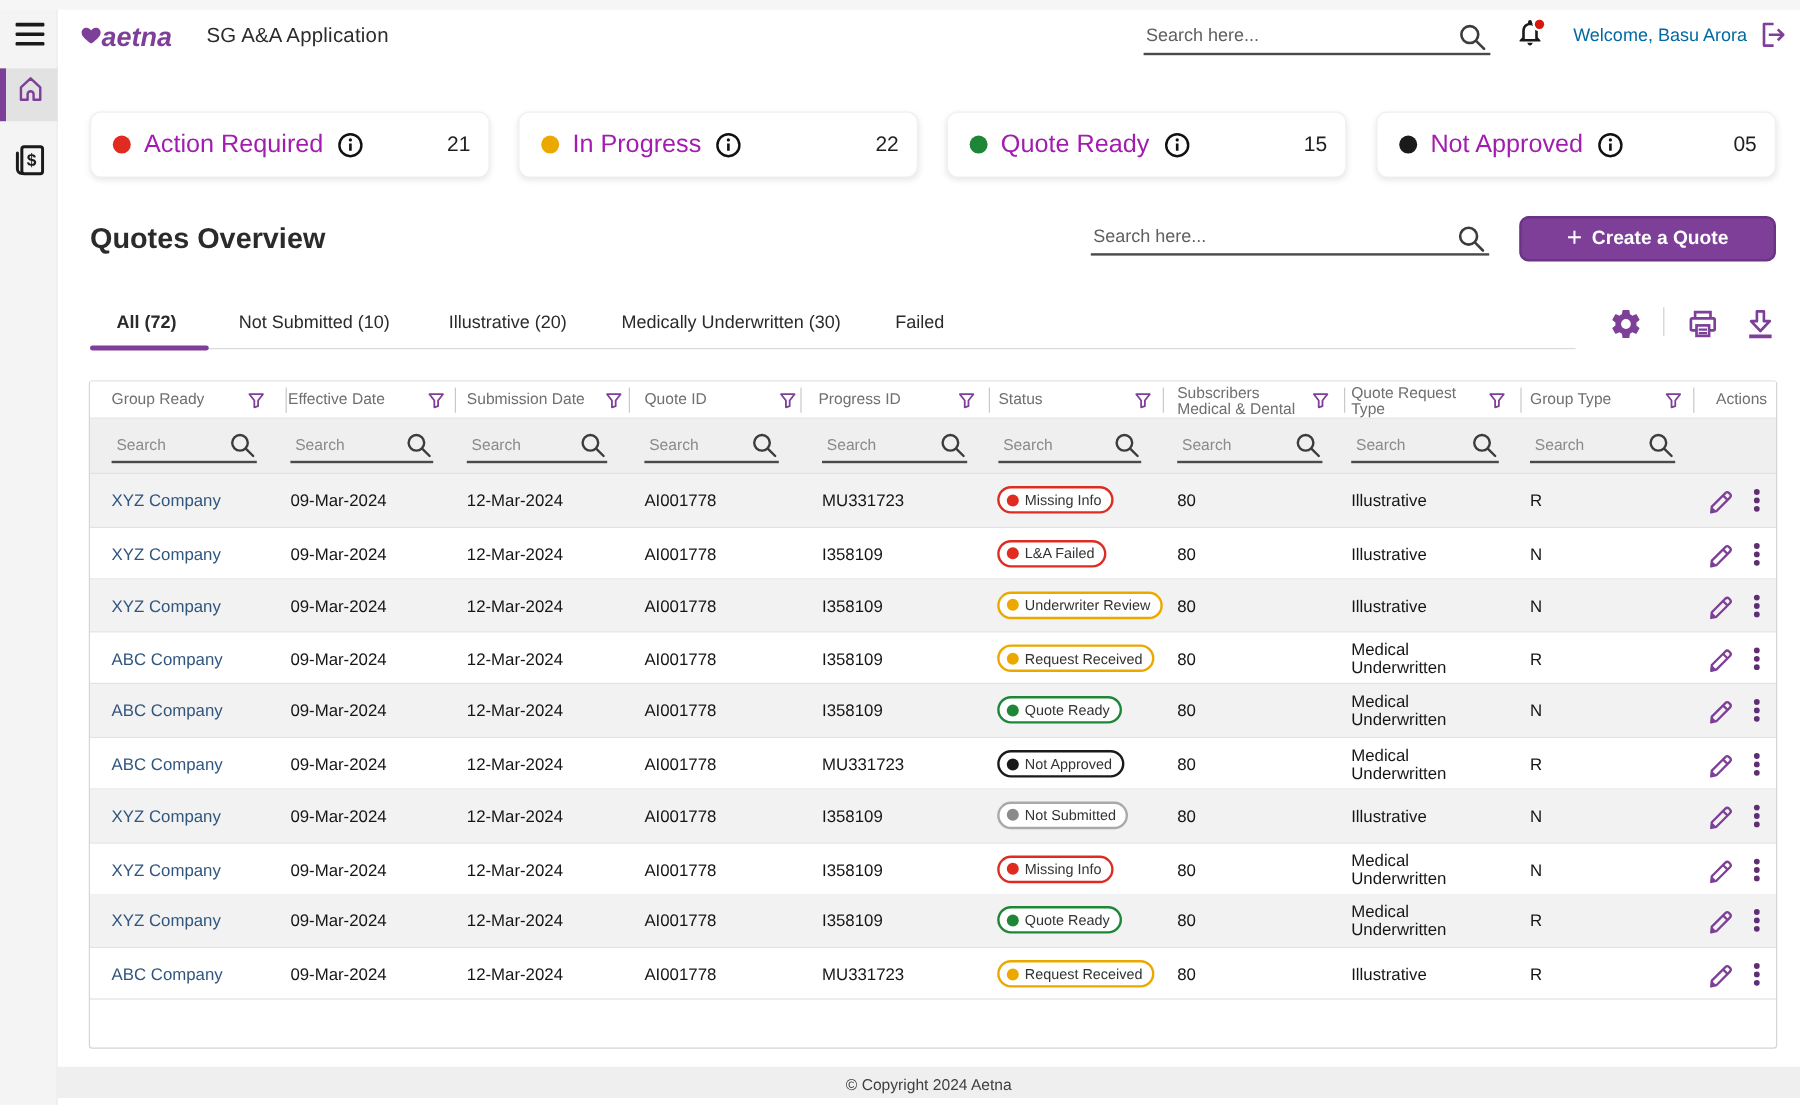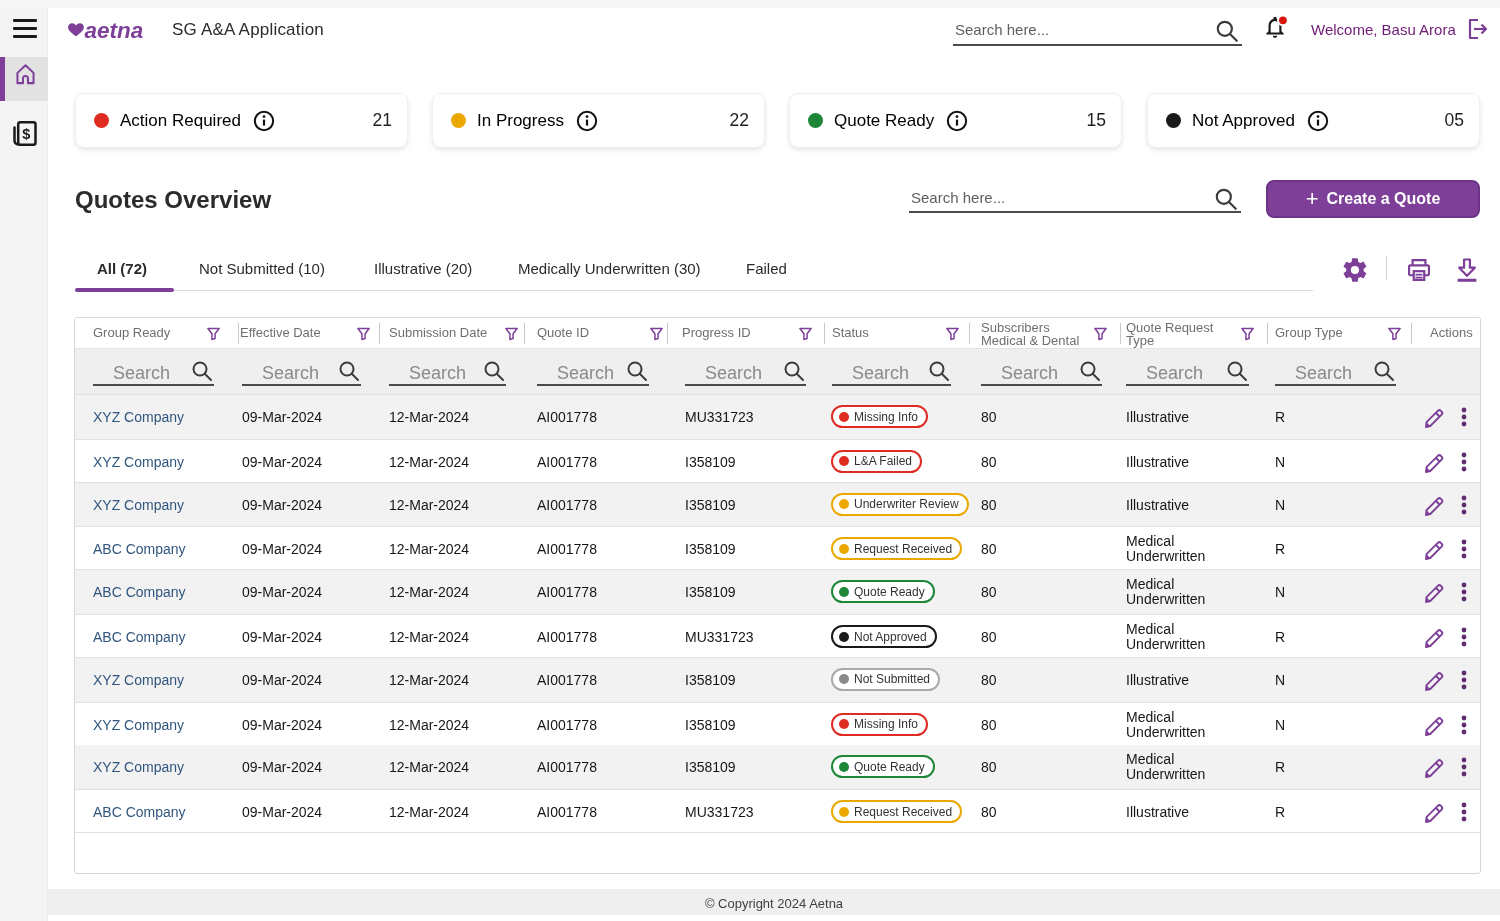--- a/index.html
+++ b/index.html
@@ -8,31 +8,31 @@
 #header { position:absolute; top:0; left:0; width:1500px; height:57px; background:transparent; z-index:5; }
 #topStrip { position:absolute; top:0; left:0; width:1500px; height:8px; background:#f6f6f6; }
 #hamburger { position:absolute; left:13px; top:19px; width:24px; height:21px; z-index:6; }
 #hamburger div { height:3.4px; background:#1a1a1a; border-radius:1px; margin-bottom:4.6px; }
 #logo { position:absolute; left:63px; top:15px;font-style:italic; }
 #appTitle { position:absolute; left:172px; top:20px; font-size:17px; color:#2b2b2b; letter-spacing:0.2px; }
 #topSearch { position:absolute; left:953px; top:18px; width:289px; height:28px; border-bottom:2px solid #4a4a4a; }
 #topSearch span { position:absolute; left:2px; top:3px; font-size:15px; color:#5f5f5f; }
 #topSearch svg { position:absolute; right:2px; top:0px; }
 #bell { position:absolute; left:1262px; top:13px; }
-#welcome { position:absolute; left:1311px; top:21px; font-size:15px; color:#701a75; }
+#welcome { position:absolute; left:1311px; top:21px; font-size:15px; color:#0369a1; }
 #logout { position:absolute; left:1465px; top:17px; }
 
 #sidebar { position:absolute; left:0; top:8px; width:48px; height:913px; background:#f4f4f4; border-right:1px solid #ececec; }
 #navHome { position:absolute; left:0; top:49px; width:48px; height:44px; background:#e2e2e2; border-left:5px solid #7d3f98; }
 #navHome svg { position:absolute; left:9px; top:6px; }
 #navBill { position:absolute; left:12px; top:112px; }
 
 .card { position:absolute; top:93px; height:55px; width:333px; background:#fff; border:1px solid #f0f0f0; border-radius:9px; box-shadow:0 2px 5px rgba(0,0,0,0.10); display:flex; align-items:center; padding:0 15px 0 18px; }
 .card .dot { width:15px; height:15px; border-radius:50%; margin-right:11px; flex:0 0 auto; }
-.card .lbl { font-size:17px; color:#000000; }
+.card .lbl { font-size:21px; color:#a21caf; }
 .card .num { margin-left:auto; font-size:17.5px; color:#1f1f1f; }
 .card svg.info { margin-left:12px; flex:0 0 auto; }
 
 #qoTitle { position:absolute; left:75px; top:186px; font-size:24px; font-weight:bold; color:#2b2b2b; }
 #midSearch { position:absolute; left:909px; top:185px; width:332px; height:28px; border-bottom:2px solid #4a4a4a; }
 #midSearch span { position:absolute; left:2px; top:4px; font-size:15px; color:#5f5f5f; }
 #midSearch svg { position:absolute; right:2px; top:1px; }
 #createBtn { position:absolute; left:1266px; top:180px; width:214px; height:38px; background:#7d3f98; border:2px solid #6a3384; border-radius:8px; color:#fff; text-align:center; }
 #createBtn .plus { font-size:22px; font-weight:normal; vertical-align:-2px; margin-right:8px; }
 #createBtn .txt { font-size:16px; font-weight:bold; line-height:34px; }
@@ -47,21 +47,21 @@
 #toolDown { position:absolute; left:1453px; top:256px; }
 
 #tbl { position:absolute; left:74px; top:317px; width:1407px; height:557px; border:1px solid #d5d5d5; border-radius:3px; background:#fff; }
 .hrow { position:absolute; left:0; top:0; width:1405px; height:31px; background:#fff; border-bottom:1px solid #e2e2e2; }
 .hcell { position:absolute; top:0; height:31px; color:#6f6f6f; font-size:13px; }
 .hcell .ht { position:absolute; top:8px; left:0; line-height:13px; }
 .hcell .ht2 { position:absolute; top:3px; left:0; line-height:13px; }
 .hsep { position:absolute; top:5px; width:1px; height:21px; background:#c9c9c9; }
 .srow { position:absolute; left:0; top:31px; width:1405px; height:46px; background:#efefef; border-bottom:1px solid #e2e2e2; }
 .sinput { position:absolute; top:8px; height:29px; border-bottom:2px solid #4a4a4a; }
-.sinput span { position:absolute; left:20px; top:6px; font-size:18px; color:#8a8a8a; }
+.sinput span { position:absolute; left:4px; top:6px; font-size:13px; color:#8a8a8a; }
 .sinput svg { position:absolute; right:0; top:2px; }
 .drow { position:absolute; left:0; width:1405px; height:44px; font-size:14px; color:#161616; }
 .drow.odd { background:#f2f2f2; }
 .drow.even { background:#fff; border-top:1px solid #e2e2e2; border-bottom:1px solid #e2e2e2; }
 .dc { position:absolute; top:0; height:44px; line-height:44px; white-space:nowrap; }
 .dc.wrap { line-height:15px; padding-top:7px; }
 .link { color:#31567e; }
 .pill { position:absolute; top:10px; height:23px; border:2px solid; border-radius:12px; background:#fff; display:flex; align-items:center; padding:0 8px 0 6px; font-size:12px; color:#333; white-space:nowrap; }
 .pill .pd { width:10px; height:10px; border-radius:50%; margin-right:5px; flex:0 0 auto; }
 .prow { position:absolute; left:0; top:516px; width:1405px; height:39px; background:#fff; }

